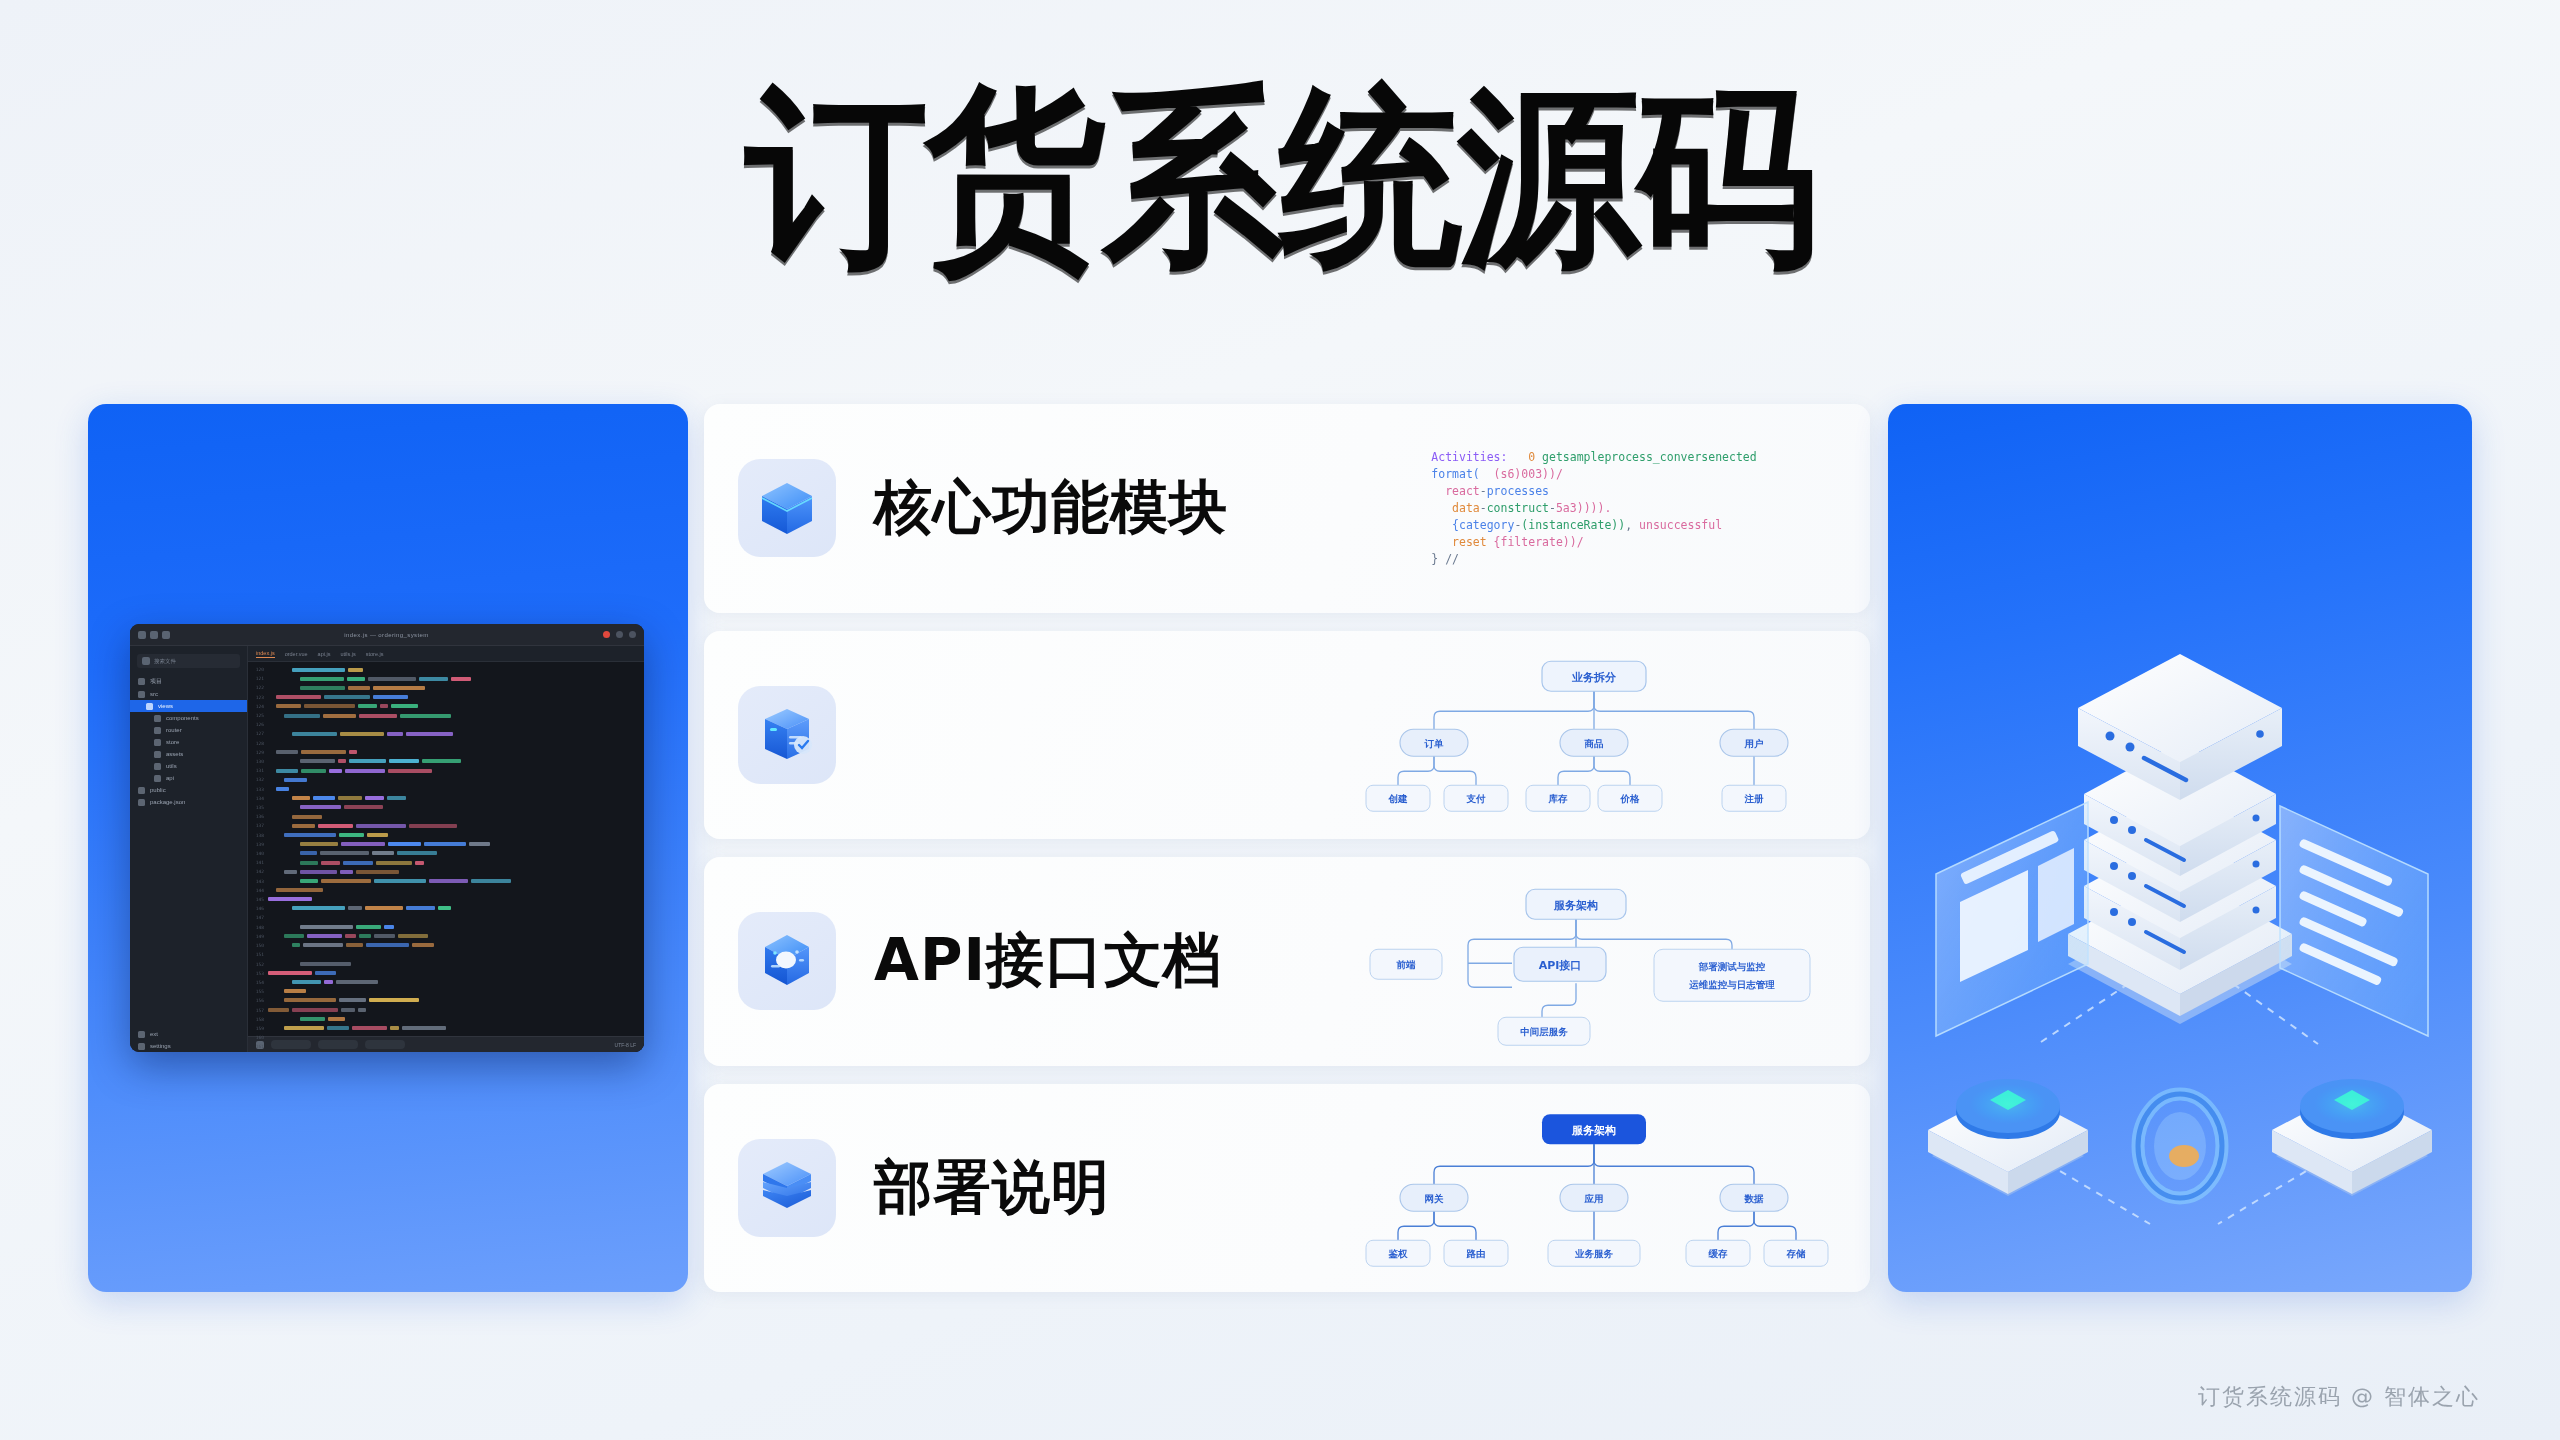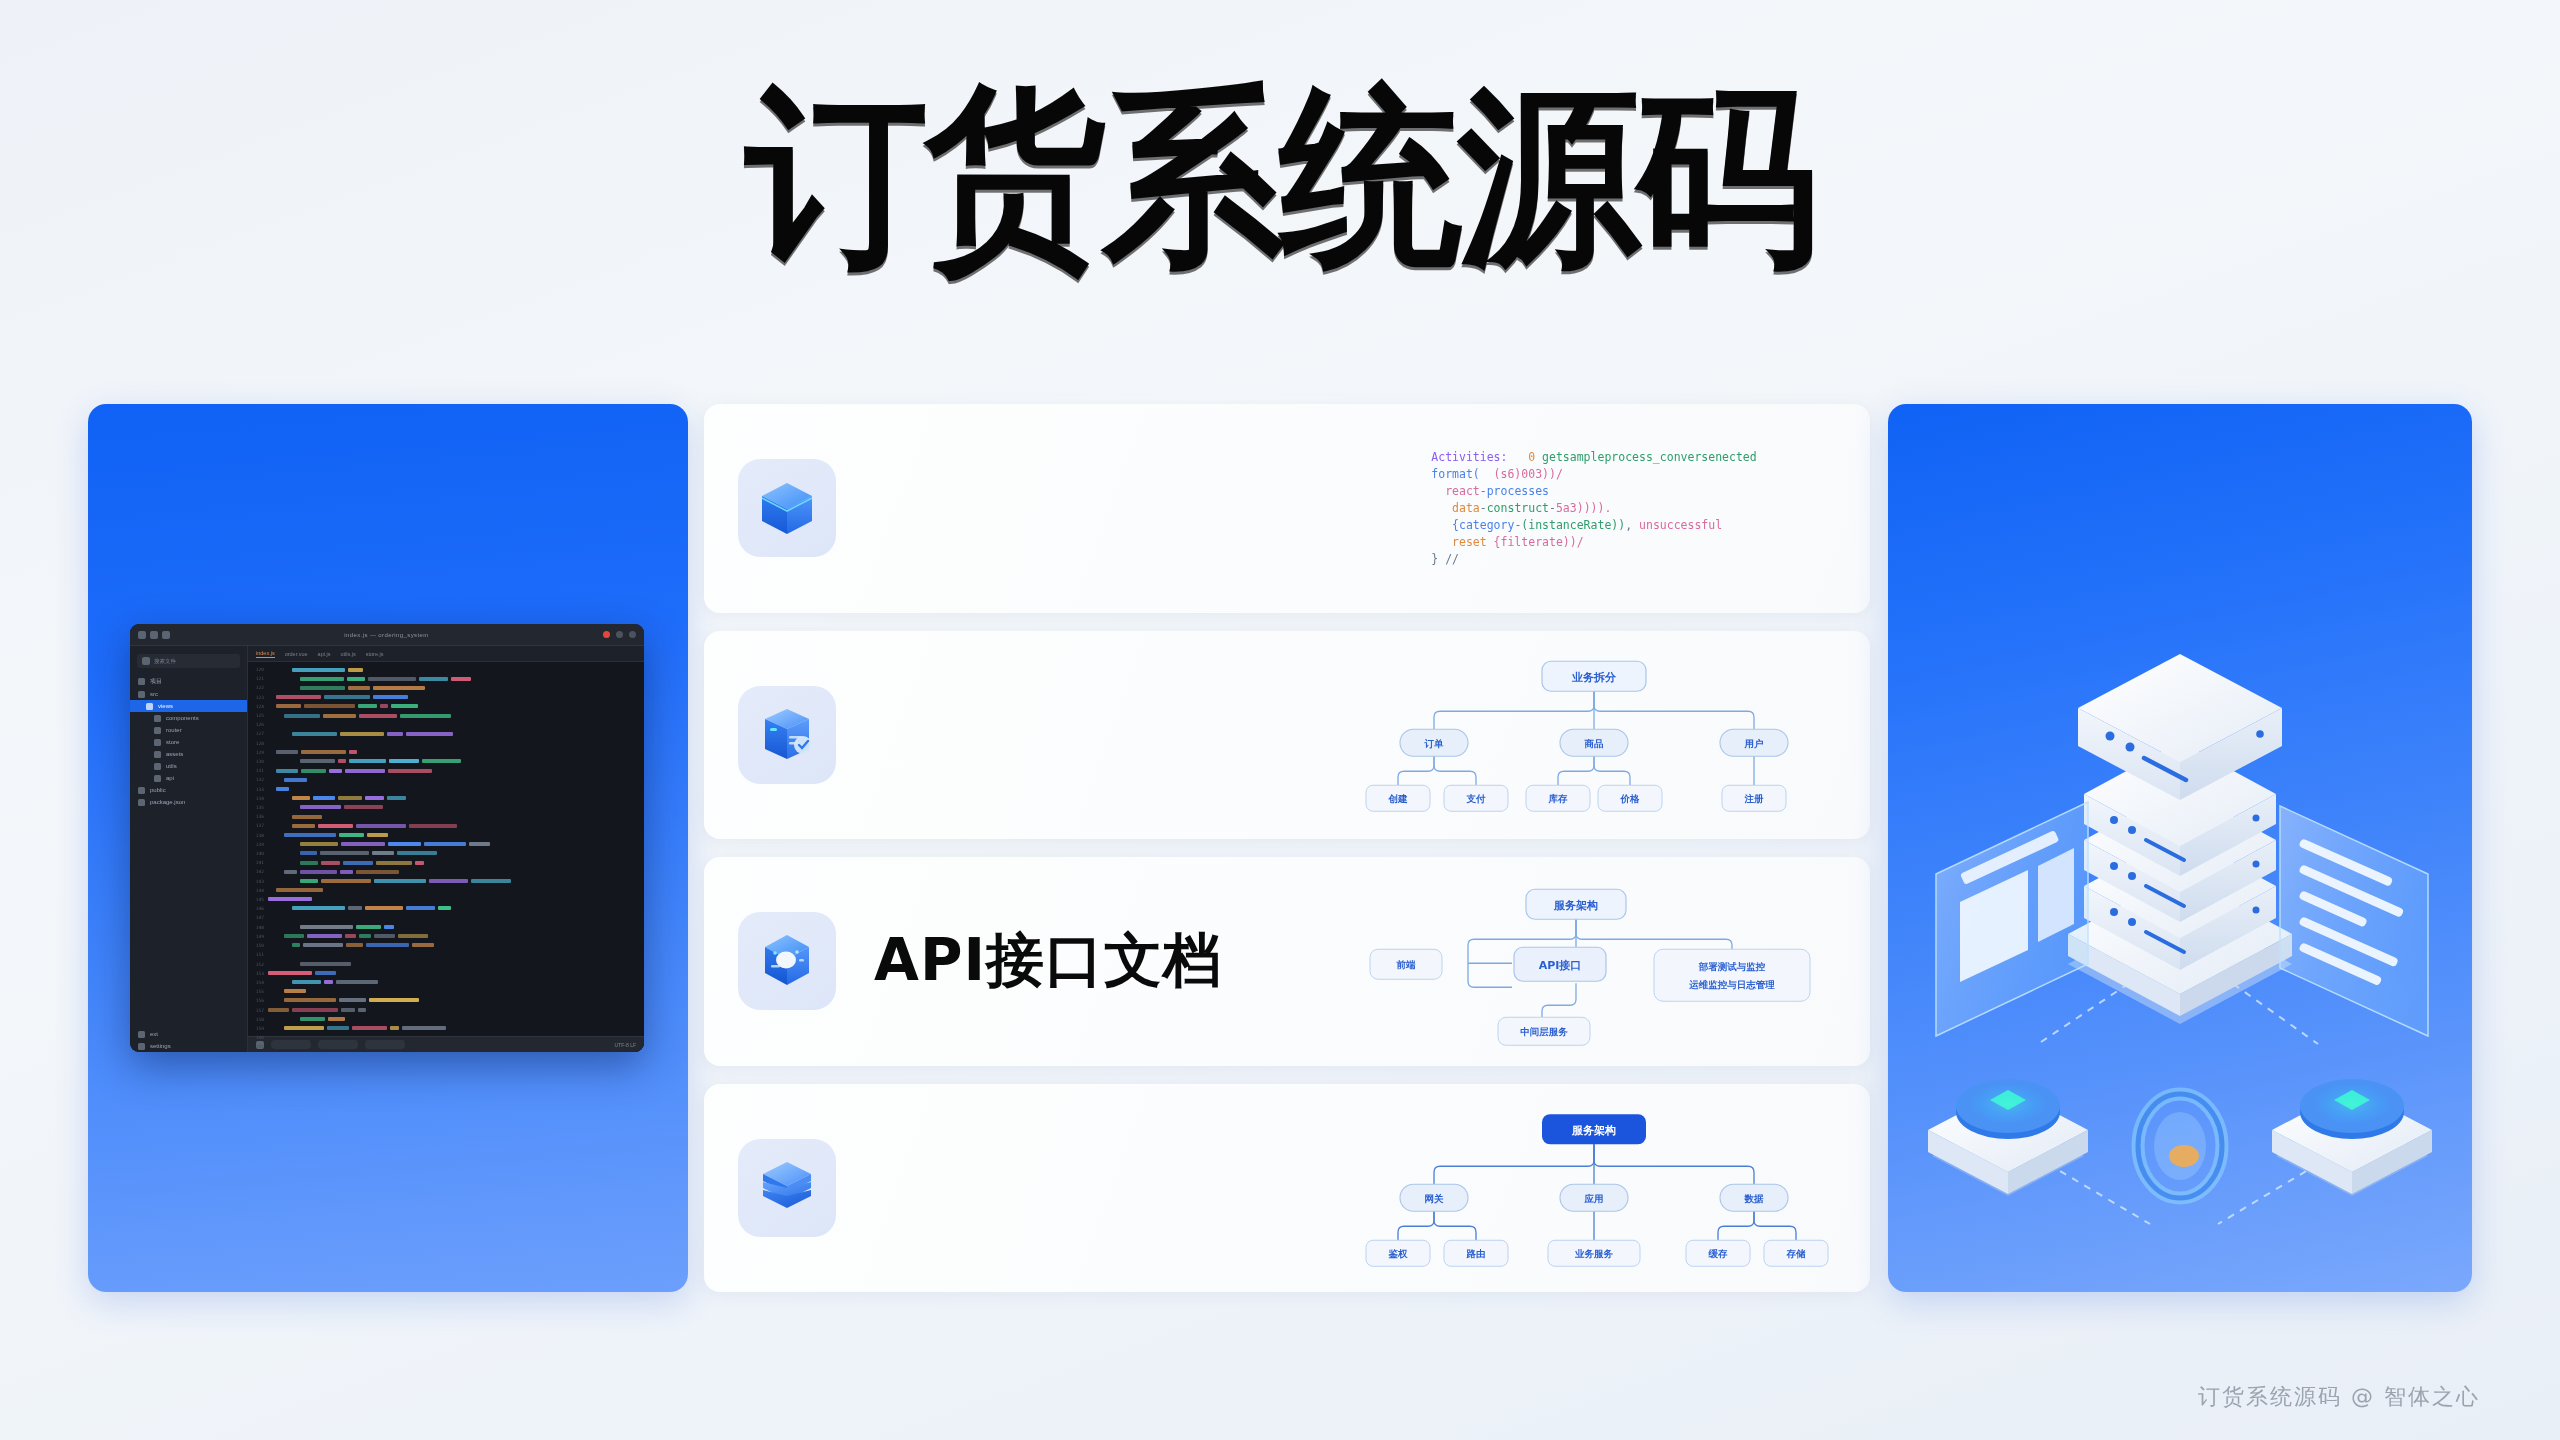--- a/index.html
+++ b/index.html
@@ -554,20 +554,21 @@
             <stop offset="0" stop-color="#4f95fa"></stop>
               <stop offset="1" stop-color="#2269e4"></stop>
           </linearGradient>
         </defs>
         <path d="M32 7 L57 20 L32 33 L7 20 Z" fill="url(#cubeTop)"></path>
         <path d="M7 20 L32 33 L32 58 L7 45 Z" fill="url(#cubeL)"></path>
         <path d="M57 20 L32 33 L32 58 L57 45 Z" fill="url(#cubeR)"></path>
         <path d="M7 22 L32 35 L57 22" stroke="#6fe7ff" stroke-width="1.6" fill="none" opacity="0.85"></path>
       </svg>
     </div>
+    <div class="card-title">核心功能模块</div>
     <div class="card-visual">
       <div class="snippet" id="snippet"><div><span class="c-kw">Activities:</span><span class="c-num">   0</span><span class="c-fn"> getsampleprocess_conversenected</span></div><div><span class="c-var">format(</span><span class="c-st">  (s6)003))/</span></div><div><span class="c-st">  react</span><span class="c-pl">-</span><span class="c-var">processes</span></div><div><span class="c-num">   data</span><span class="c-pl">-</span><span class="c-fn">construct</span><span class="c-pl">-</span><span class="c-st">5a3)))).</span></div><div><span class="c-var">   {category</span><span class="c-pl">-</span><span class="c-fn">(instanceRate))</span><span class="c-pl">, </span><span class="c-st">unsuccessful</span></div><div><span class="c-num">   reset</span><span class="c-st"> {filterate))/</span></div><div><span class="c-pl">} //</span></div></div>
     </div>
   </div>
 
   <div class="card">
     <div class="card-icon">
       <svg width="64" height="64" viewBox="0 0 64 64">
         <defs>
           <linearGradient id="dbTop" x1="0" y1="0" x2="1" y2="1">
@@ -713,20 +714,21 @@
           </linearGradient>
         </defs>
         <path d="M32 6 L56 18 L32 30 L8 18 Z" fill="url(#lyT)"></path>
         <path d="M8 18 L32 30 L32 37 L8 25 Z" fill="#2f77ec"></path>
         <path d="M56 18 L32 30 L32 37 L56 25 Z" fill="#4a8ef5"></path>
         <path d="M32 30 L56 30 L32 42 L8 30 Z" fill="url(#lyM)" opacity="0"></path>
         <path d="M32 32 L56 26 L56 32 L32 44 L8 32 L8 26 Z" fill="url(#lyM)"></path>
         <path d="M32 40 L56 34 L56 40 L32 52 L8 40 L8 34 Z" fill="url(#lyB)"></path>
       </svg>
     </div>
+    <div class="card-title">部署说明</div>
     <div class="card-visual">
       <svg class="tree-svg" viewBox="0 0 500 180">
         <g stroke="#4a7fd6" stroke-width="1.3" fill="none">
           <path d="M250 46 V62 Q250 68 244 68 H96 Q90 68 90 74 V86"></path>
           <path d="M250 46 V62 Q250 68 256 68 H404 Q410 68 410 74 V86"></path>
           <path d="M250 46 V86"></path>
           <path d="M90 112 V122 Q90 128 84 128 H60 Q54 128 54 134 V142"></path>
           <path d="M90 112 V122 Q90 128 96 128 H126 Q132 128 132 134 V142"></path>
           <path d="M250 112 V142"></path>
           <path d="M410 112 V122 Q410 128 404 128 H380 Q374 128 374 134 V142"></path>

